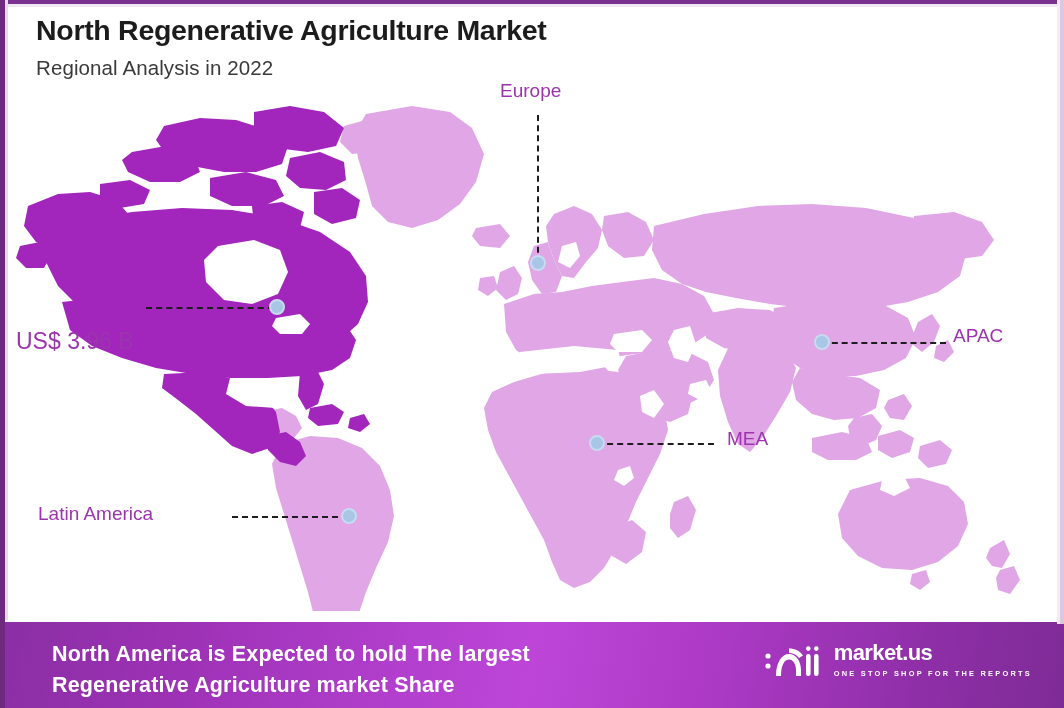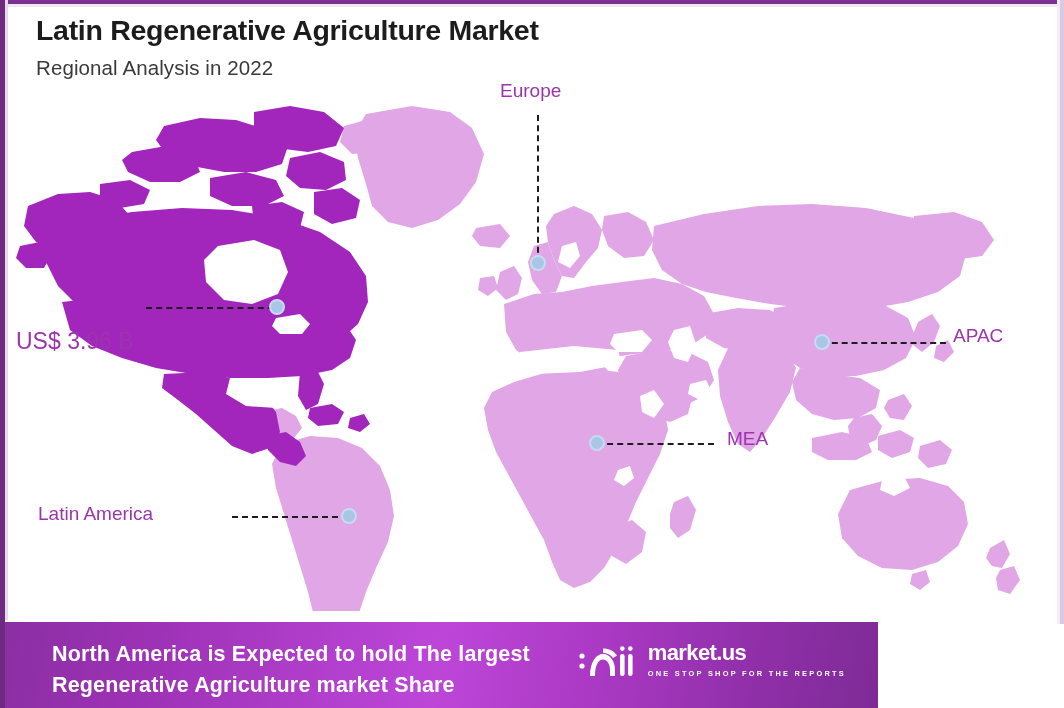--- a/index.html
+++ b/index.html
@@ -158,21 +158,21 @@
   .mk-eu   { left: 530px; top: 255px; }
   .mk-apac { left: 814px; top: 334px; }
   .mk-mea  { left: 589px; top: 435px; }
   .mk-lat  { left: 341px; top: 508px; }
 
   
   .banner {
     position: absolute;
     left: 0;
     bottom: 0;
-    width: 878px;
+    width: 1064px;
     height: 86px;
     background: linear-gradient(100deg,
                 #8a2fa3 0%,
                 #9c31b4 16%,
                 #b23fcd 38%,
                 #bd46d8 50%,
                 #ad3ac6 66%,
                 #8f2fa8 86%,
                 #7e2b96 100%);
     z-index: 35;
@@ -223,21 +223,21 @@
 <div id="infographic">
 
   <div class="frame-top"></div>
   <div class="frame-top-inner"></div>
   <div class="frame-left"></div>
   <div class="frame-left-inner"></div>
   <div class="frame-right"></div>
   <div class="frame-right2"></div>
 
   <div class="header">
-    <h1 class="title">Latin Regenerative Agriculture Market</h1>
+    <h1 class="title">North Regenerative Agriculture Market</h1>
     <p class="subtitle">Regional Analysis in 2022</p>
   </div>
 
   <div class="map-stage">
     <svg class="map-svg" viewBox="0 0 1040 515" xmlns="http://www.w3.org/2000/svg">
       <g fill="#e0a6e6">
 
         <path d="M352 18 L398 10 L436 16 L458 32 L470 58 L462 86 L446 108 L424 124 L398 132 L374 126 L358 110 L352 88 L344 62 L340 38 Z"></path>
         <path d="M330 30 L352 24 L364 40 L356 56 L338 58 L326 46 Z"></path>
 

